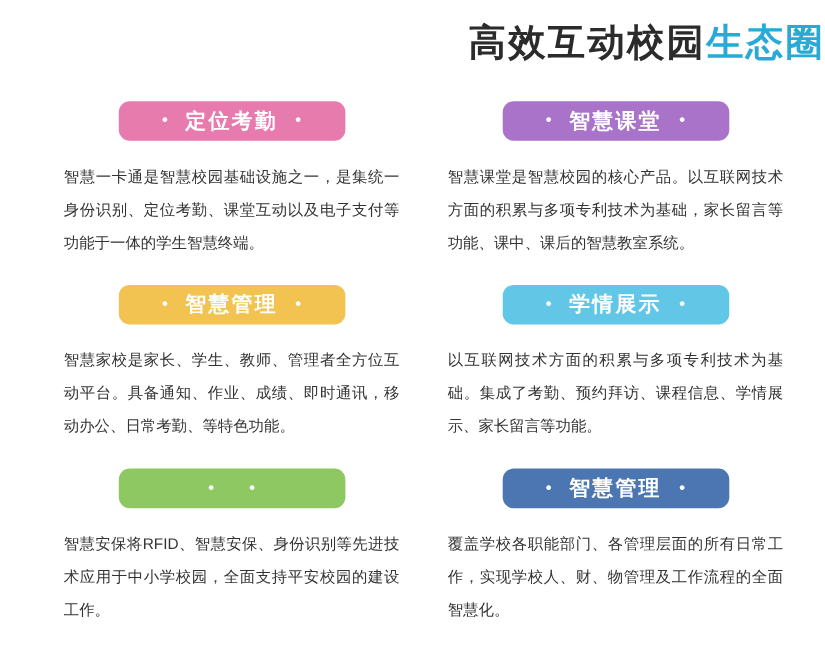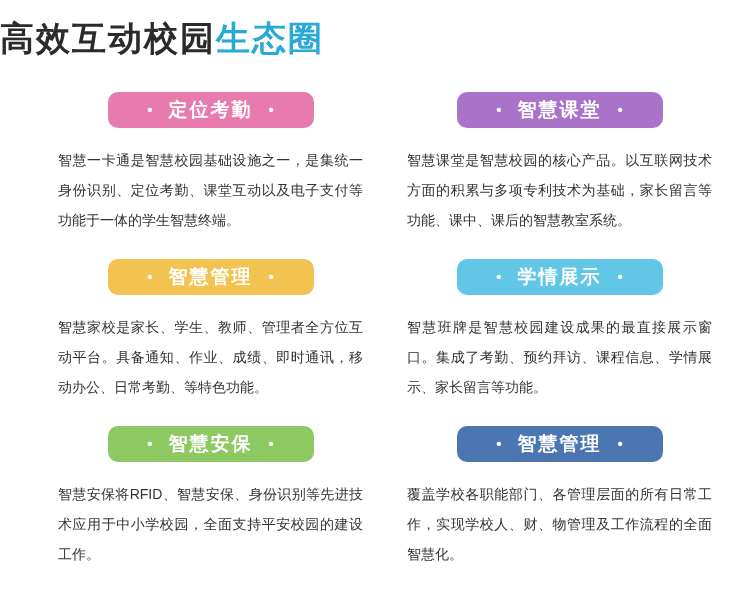--- a/index.html
+++ b/index.html
@@ -4,21 +4,21 @@
 <style>
   html,body{margin:0;padding:0;background:#ffffff;}
   body{
     width:750px;height:589px;
     font-family:"Liberation Sans","DejaVu Sans",sans-serif;
     color:#333;
     overflow:hidden;
   }
   .page{width:750px;height:589px;box-sizing:border-box;padding-top:16px;}
   .title{
-    text-align:left;
+    text-align:right;
     font-size:34px;
     font-weight:bold;
     letter-spacing:2px;
     color:#2b2b2b;
     margin:0 0 30px 0;
   }
   .title .accent{font-weight:bold;}
   .grid{
     display:grid;
     grid-template-columns:1fr 1fr;
@@ -92,27 +92,26 @@
       </div>
       <p class="desc">智慧家校是家长、学生、教师、管理者全方位互动平台。具备通知、作业、成绩、即时通讯，移动办公、日常考勤、等特色功能。</p>
     </div>
 
     <div class="card">
       <div class="badge" style="background-color: rgb(98, 198, 230);">
         <span class="dot">•</span>
         <span>学情展示</span>
         <span class="dot">•</span>
       </div>
-      <p class="desc">智慧班牌是智慧校园建设成果的最直接展示窗口。集成了考勤、预约拜访、课程信息、学情展示、家长留言等功能。</p>
+      <p class="desc">以互联网技术方面的积累与多项专利技术为基础。集成了考勤、预约拜访、课程信息、学情展示、家长留言等功能。</p>
     </div>
 
     <div class="card">
       <div class="badge" style="background-color: rgb(141, 200, 99);">
         <span class="dot">•</span>
-        <span>智慧安保</span>
         <span class="dot">•</span>
       </div>
       <p class="desc">智慧安保将RFID、智慧安保、身份识别等先进技术应用于中小学校园，全面支持平安校园的建设工作。</p>
     </div>
 
     <div class="card">
       <div class="badge" style="background-color: rgb(76, 118, 178);">
         <span class="dot">•</span>
         <span>智慧管理</span>
         <span class="dot">•</span>

